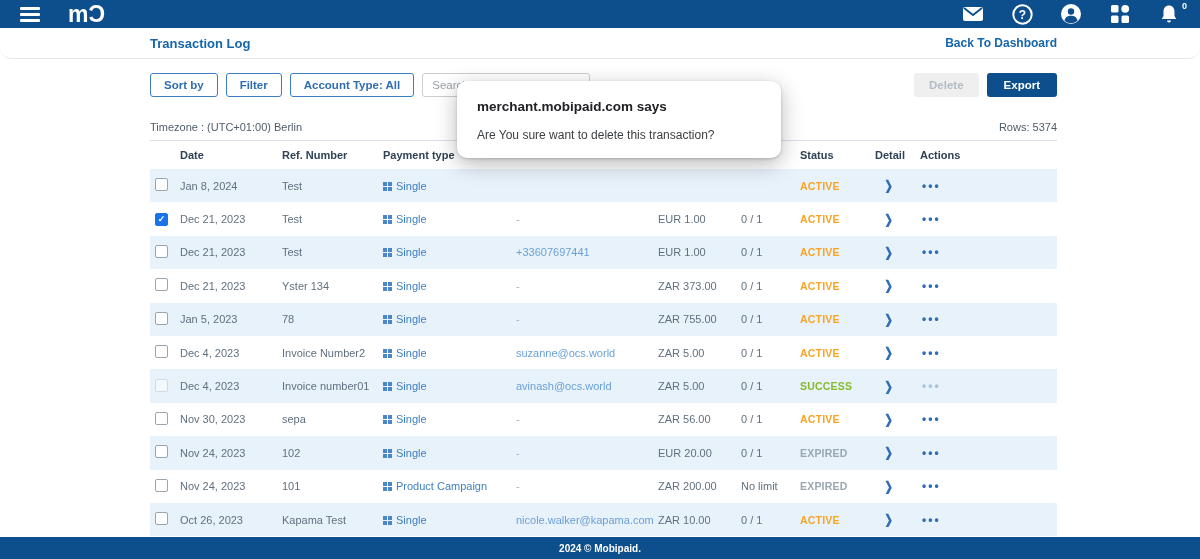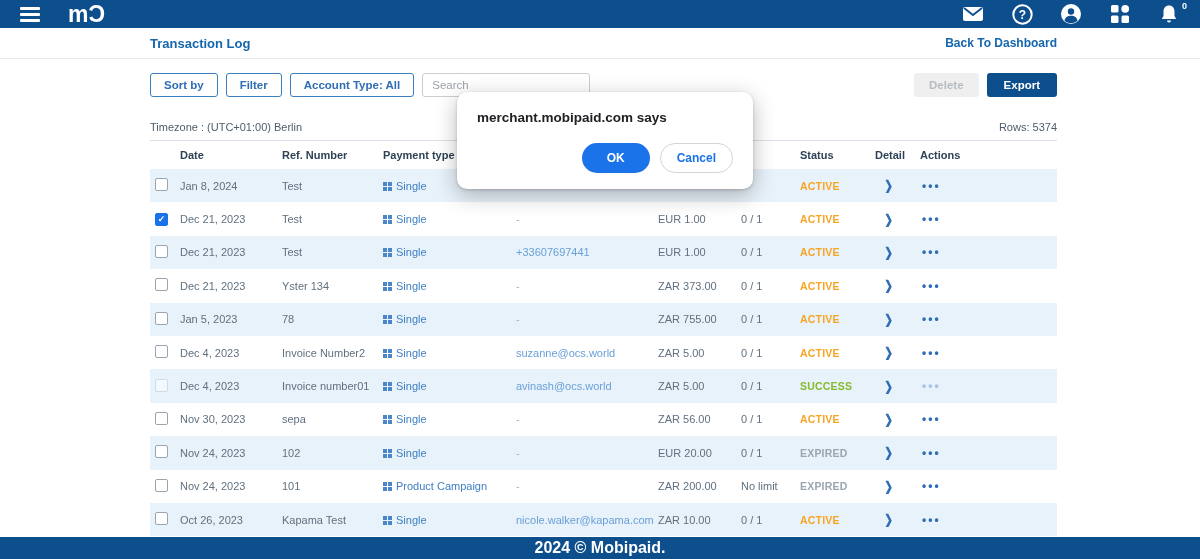--- a/index.html
+++ b/index.html
@@ -17,21 +17,21 @@
   .hamburger { width:20px; display:flex; flex-direction:column; gap:3px; cursor:pointer; }
   .hamburger span { height:3px; background:#fff; border-radius:1px; }
   .logo { margin-left:28px; color:#fff; font-weight:700; font-size:23px; letter-spacing:0; line-height:1; cursor:pointer; }
   .topbar-spacer { flex:1; }
   .tb-icon { margin-left:27px; width:22px; height:22px; position:relative; cursor:pointer; display:flex; align-items:center; justify-content:center; }
   .tb-icon svg { display:block; }
   .badge { position:absolute; top:-2px; right:-7px; color:#fff; font-size:9px; font-weight:700; }
   
   .subheader {
     height:31px; background:#fff; border-bottom:1px solid #e4e8ec;
-    display:flex; align-items:center; padding:0 143px 0 150px;
+    display:flex; align-items:center; padding:0 143px 0 150px;border-radius:12px;
   }
   .page-title { color:#1566ad; font-size:13px; font-weight:700; }
   .back-link { margin-left:auto; color:#1566ad; font-size:12px; font-weight:600; text-decoration:none; cursor:pointer; }
   
   .toolbar { margin-top:14px; padding:0 143px 0 150px; display:flex; align-items:center; gap:8px; }
   .btn-outline {
     background:#fff; border:1px solid #3a7fc1; color:#2f6db4;
     font-family:inherit; font-size:11.5px; font-weight:700; padding:5px 13px; border-radius:3px; cursor:pointer; white-space:nowrap;
   }
   .search-input {
@@ -78,39 +78,39 @@
   .dash { color:#9db4cd; }
   .st { font-size:10.5px; font-weight:700; letter-spacing:.2px; }
   .st-ACTIVE { color:#f7a526; }
   .st-SUCCESS { color:#88b92e; }
   .st-EXPIRED { color:#9aa6b0; }
   .chev { color:#2f6db4; font-weight:700; font-size:13px; padding-left:9px; cursor:pointer; display:inline-block; transform:scaleX(.8); }
   .dots { color:#2f6db4; font-weight:700; font-size:12px; letter-spacing:2px; padding-left:2px; cursor:pointer; }
   .dots.faded { opacity:.35; cursor:default; }
   
   .dialog {
-    position:absolute; left:457px; top:92px; width:296px; z-index:50;
+    position:absolute; left:457px; top:81px; width:324px; z-index:50;
     background:#fff; border-radius:10px; padding:18px 20px 16px;
     box-shadow:0 1px 3px rgba(0,0,0,.18), 0 6px 22px rgba(0,0,0,.28);
   }
   .dialog-title { font-size:13.5px; font-weight:700; color:#202124; }
   .dialog-msg { margin-top:14px; font-size:12px; color:#3c4043; }
   .dialog-btns { margin-top:18px; display:flex; justify-content:flex-end; gap:10px; }
   .btn-ok {
     background:#1a73e8; color:#fff; border:none; border-radius:16px;
     font-family:inherit; font-size:12px; font-weight:700; padding:7px 25px; cursor:pointer;
   }
   .btn-cancel {
     background:#fff; color:#1a73e8; border:1px solid #d2d5d9; border-radius:16px;
     font-family:inherit; font-size:12px; font-weight:700; padding:7px 16px; cursor:pointer;
   }
   
   .footer {
     position:absolute; left:0; bottom:0; width:100%; height:22px; z-index:40;
-    background:#0d4e8c; color:#fff; font-size:16px; font-weight:700;
+    background:#0d4e8c; color:#fff; font-size:10px; font-weight:700;
     display:flex; align-items:center; justify-content:center;
   }
 </style>
 </head>
 <body>
 
 <div class="topbar">
   <div class="hamburger">
       <span></span>
       <span></span>
@@ -320,21 +320,18 @@
         <div class="cell">0 / 1</div>
         <div class="cell"><span class="st st-ACTIVE">ACTIVE</span></div>
         <div class="cell"><span class="chev">❯</span></div>
         <div class="cell"><span class="dots">•••</span></div>
       </div>
     </div>
 </div>
 
 <div class="dialog">
   <div class="dialog-title">merchant.mobipaid.com says</div>
-  <div class="dialog-btns">
-    <button class="btn-ok">OK</button>
-    <button class="btn-cancel">Cancel</button>
-  </div>
+  <div class="dialog-msg">Are You sure want to delete this transaction?</div>
 </div>
 
 <div class="footer">
   <span>2024 © Mobipaid.</span>
 </div>
 
 </body></html>

